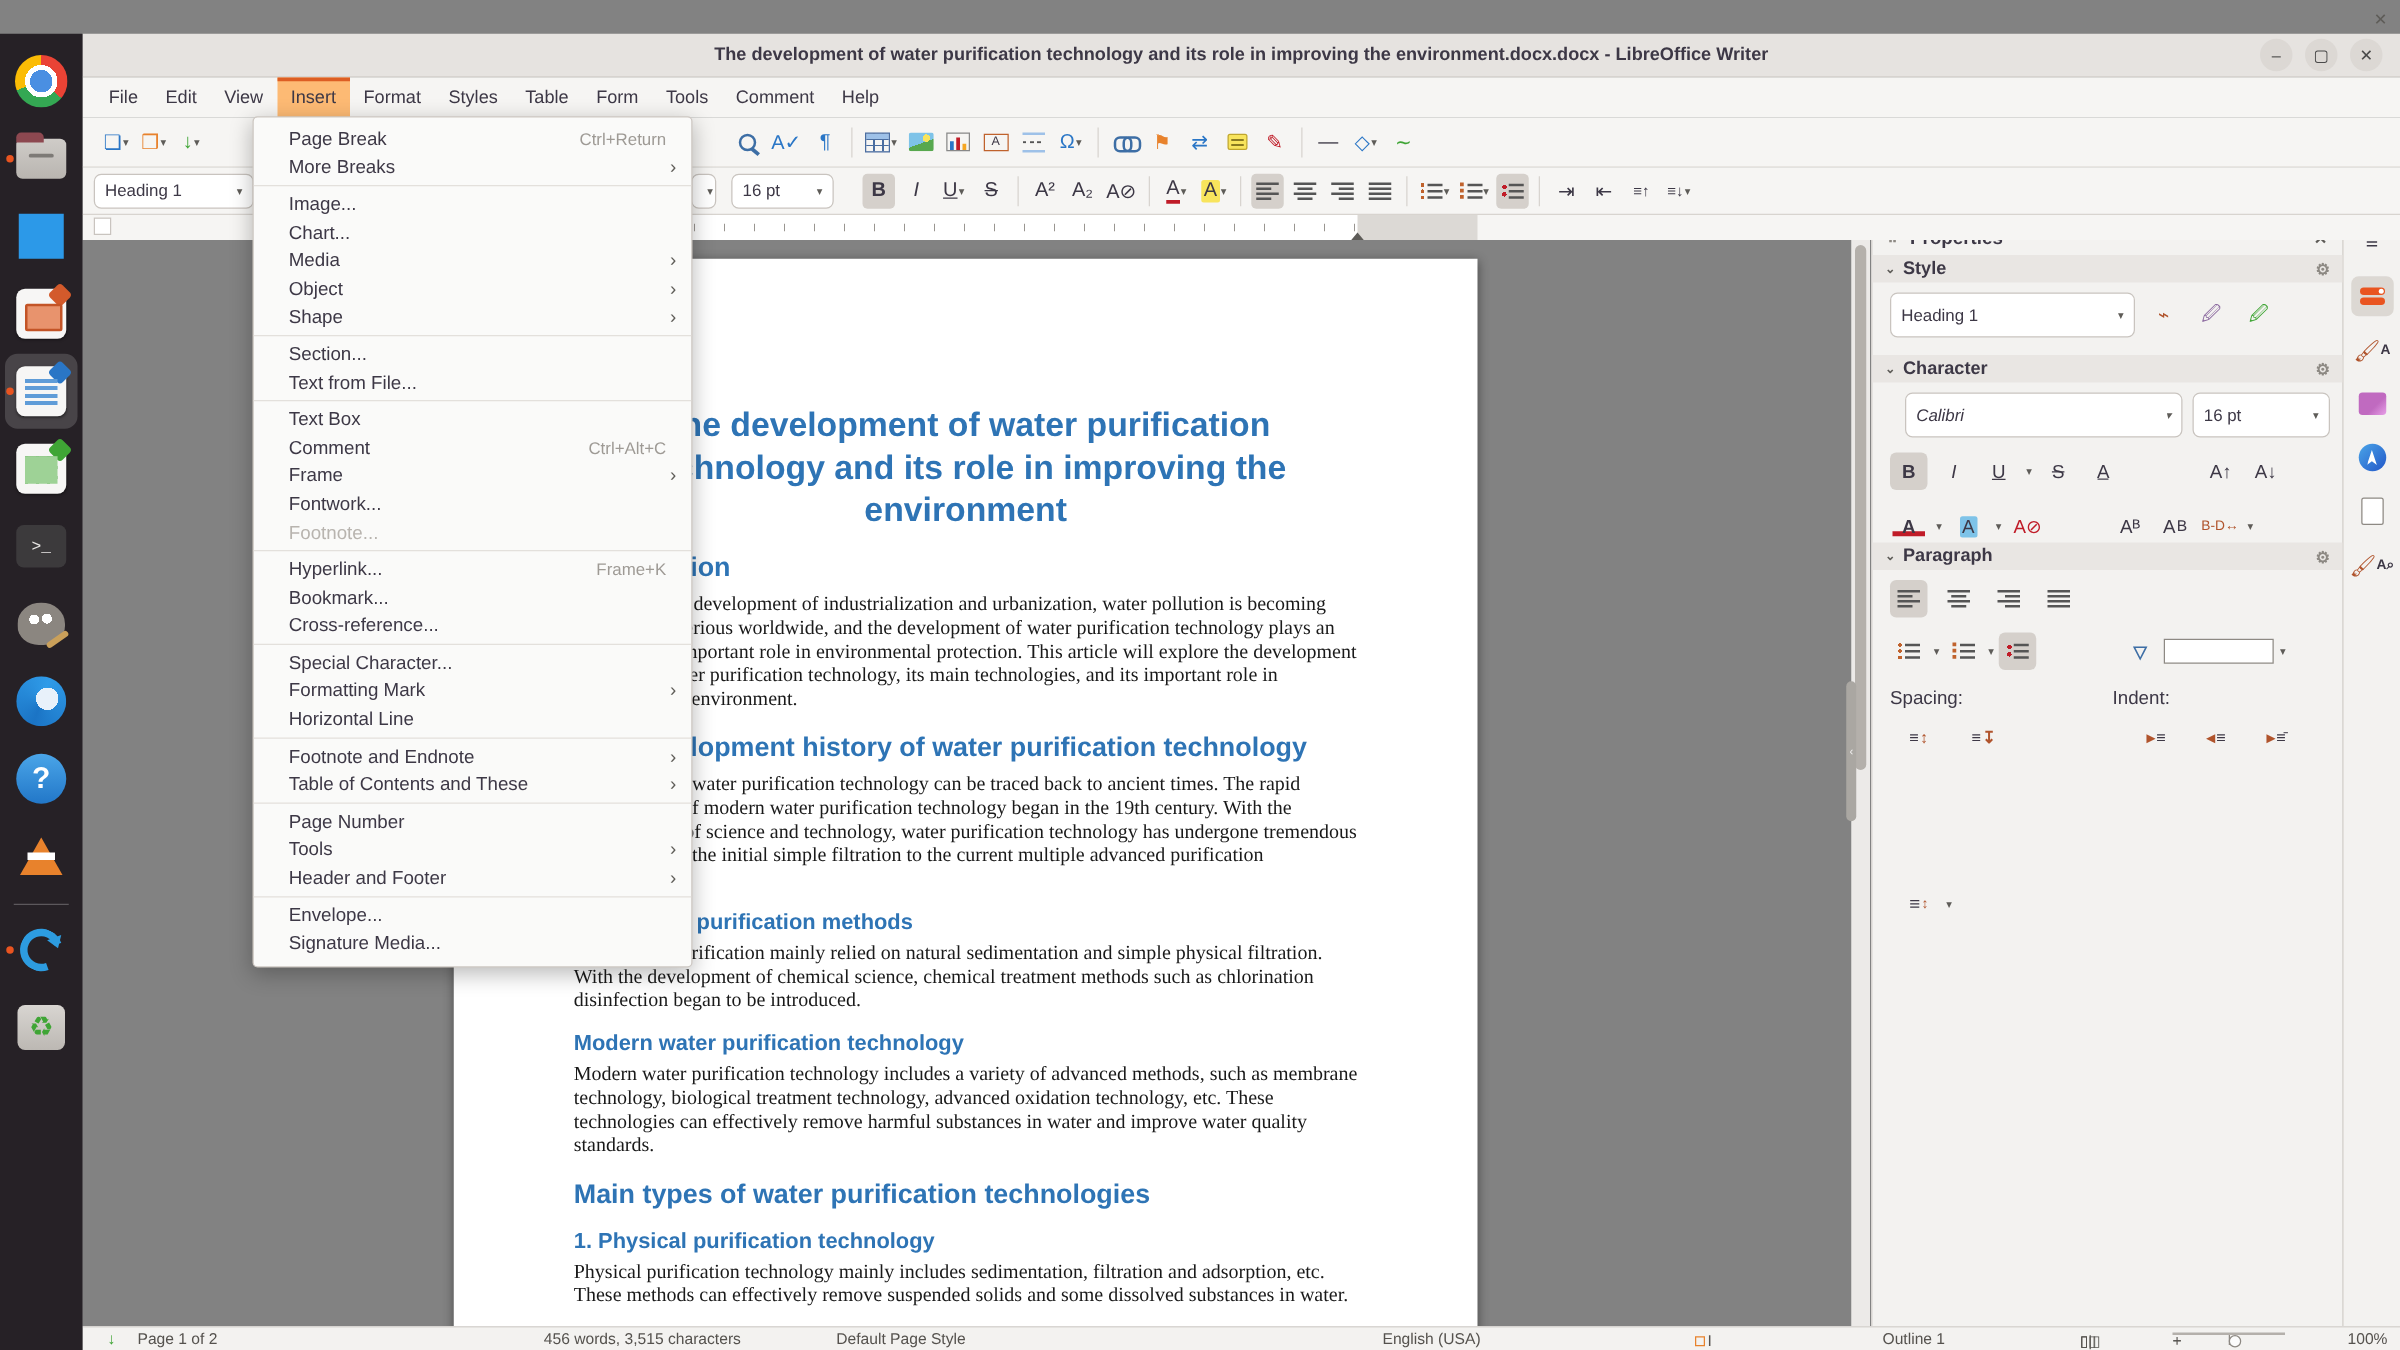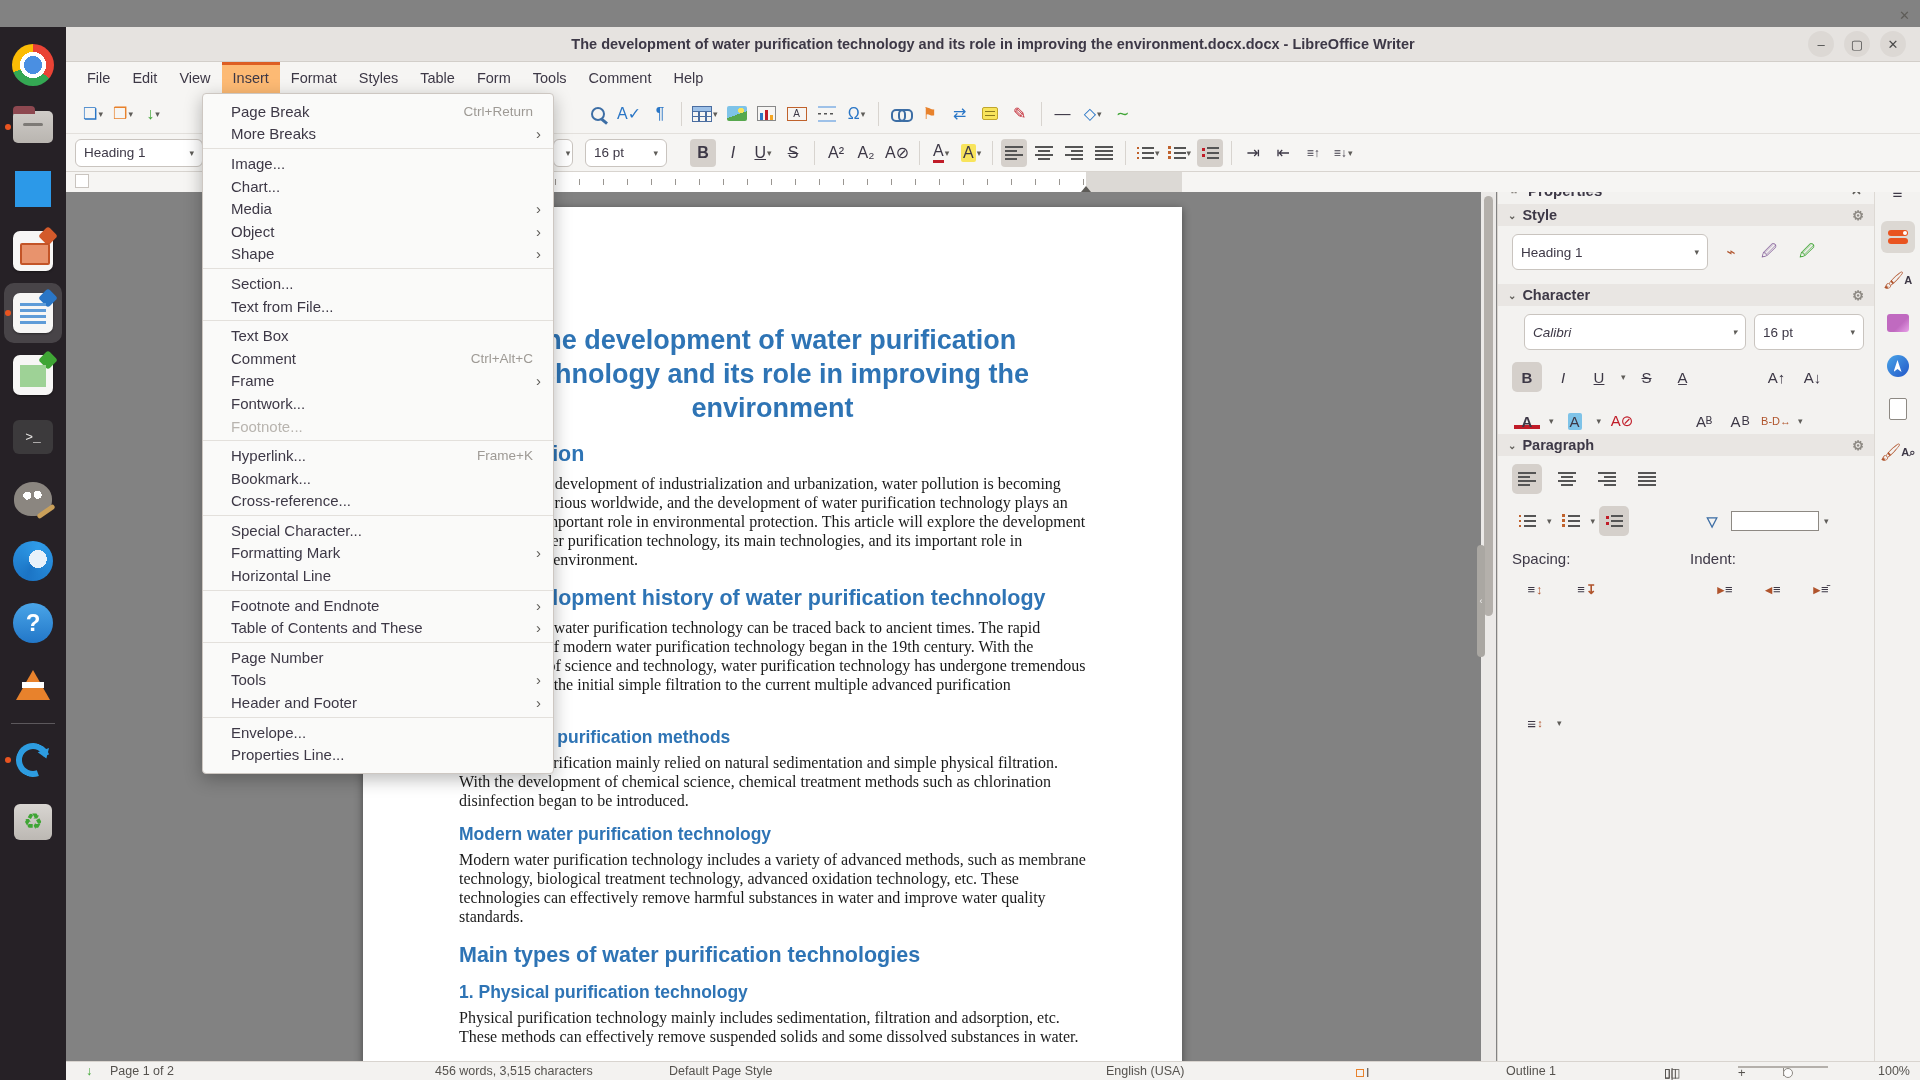--- a/index.html
+++ b/index.html
@@ -1031,21 +1031,21 @@
       <div style="display:contents">
         <div class="mi">
           <span class="mi-label">Envelope...</span>
 
         </div>
         
       </div>
     
       <div style="display:contents">
         <div class="mi">
-          <span class="mi-label">Properties Line...</span>
+          <span class="mi-label">Signature Media...</span>
 
         </div>
         
       </div>
     </div>
 
   <div id="sidebar">
     <div class="shead">
       <span class="grip-dots">⠿</span>
       <span>Properties</span>

